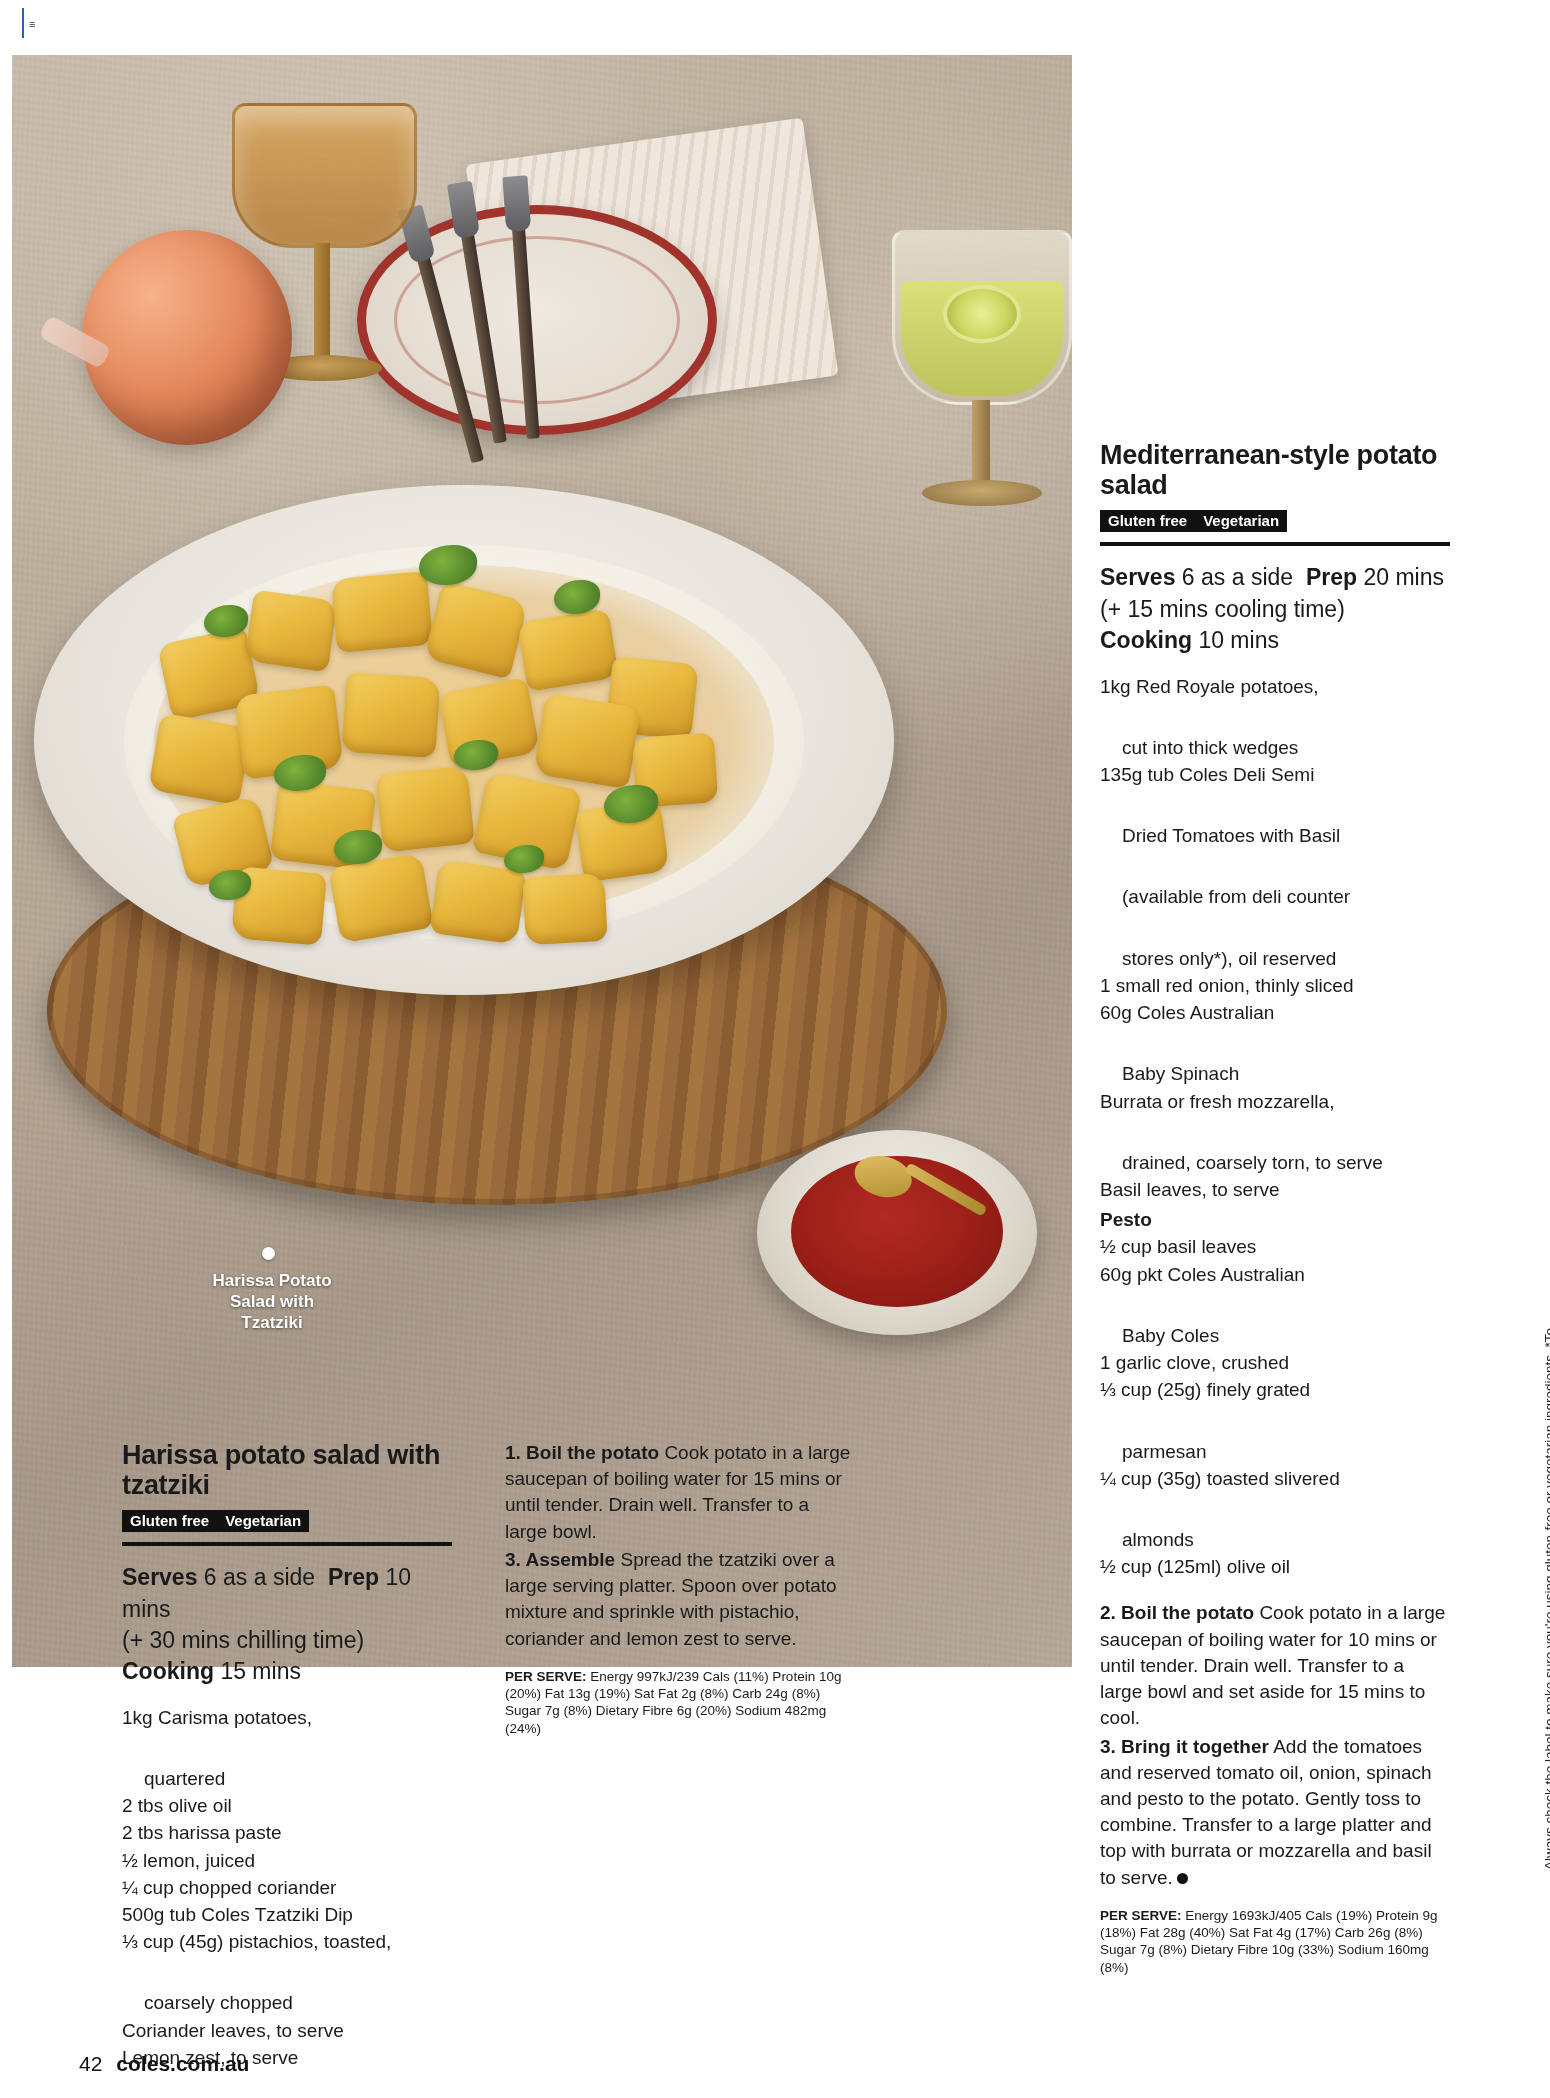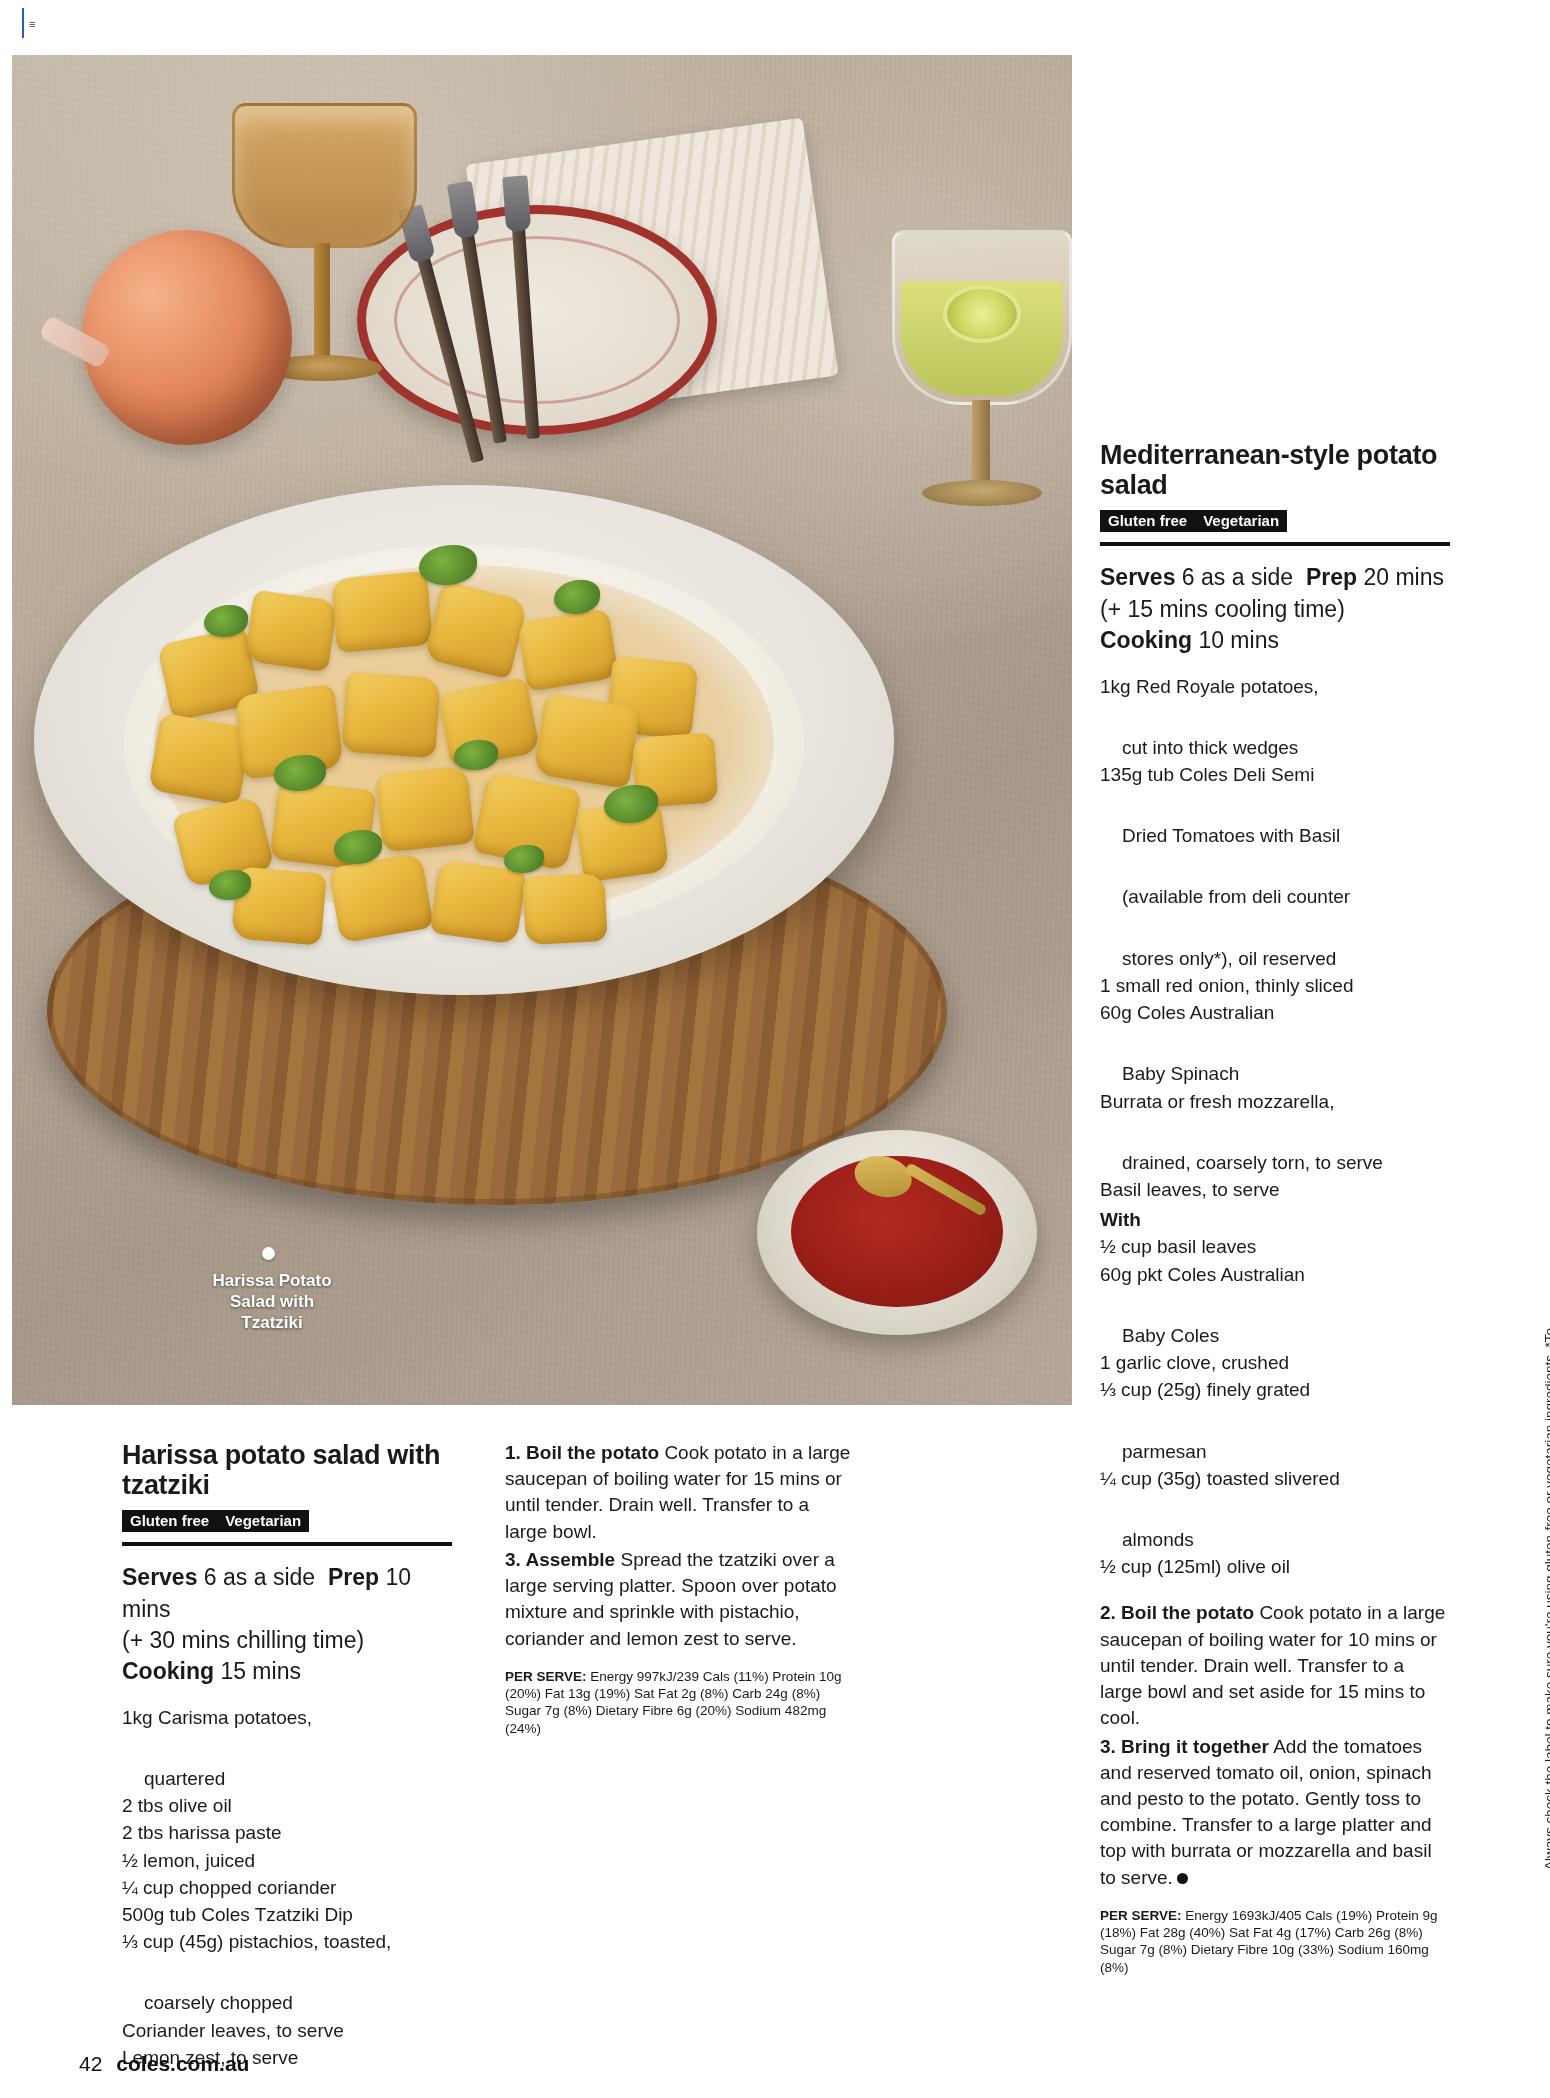--- a/index.html
+++ b/index.html
@@ -20,21 +20,21 @@
   .corner-mark .bar {
     position:absolute; left:0; top:0; width:2px; height:30px; background:#2a5fb0;
   }
   .corner-mark .glyph {
     position:absolute; left:7px; top:11px; font-size:11px; line-height:11px; color:#333;
     letter-spacing:-1px;
   }
 
   
   .hero {
-    position:absolute; left:12px; top:55px; width:1060px; height:1350px;
+    position:absolute; left:12px; top:55px; width:1060px; height:1612px;
     overflow:hidden;
     background:#c2410c;
   }
   .hero .tabletop {
     position:absolute; inset:0;
     background:
       radial-gradient(ellipse 70% 50% at 30% 10%, #cfc4b4 0%, rgba(207,196,180,0) 60%),
       radial-gradient(ellipse 60% 40% at 85% 20%, #c8bcac 0%, rgba(200,188,172,0) 60%),
       linear-gradient(150deg, #c5b9a8 0%, #b8aa98 35%, #a79888 65%, #b5a797 100%);
   }
@@ -377,21 +377,21 @@
     <div class="ing-indent">Dried Tomatoes with Basil</div>
     <div class="ing-indent">(available from deli counter</div>
     <div class="ing-indent">stores only*), oil reserved</div>
     <div>1 small red onion, thinly sliced</div>
     <div>60g Coles Australian</div>
     <div class="ing-indent">Baby Spinach</div>
     <div>Burrata or fresh mozzarella,</div>
     <div class="ing-indent">drained, coarsely torn, to serve</div>
     <div>Basil leaves, to serve</div>
 
-    <div class="sub-head">With</div>
+    <div class="sub-head">Pesto</div>
     <div>½ cup basil leaves</div>
     <div>60g pkt Coles Australian</div>
     <div class="ing-indent">Baby Coles</div>
     <div>1 garlic clove, crushed</div>
     <div>⅓ cup (25g) finely grated</div>
     <div class="ing-indent">parmesan</div>
     <div>¼ cup (35g) toasted slivered</div>
     <div class="ing-indent">almonds</div>
     <div>½ cup (125ml) olive oil</div>
   </div>

